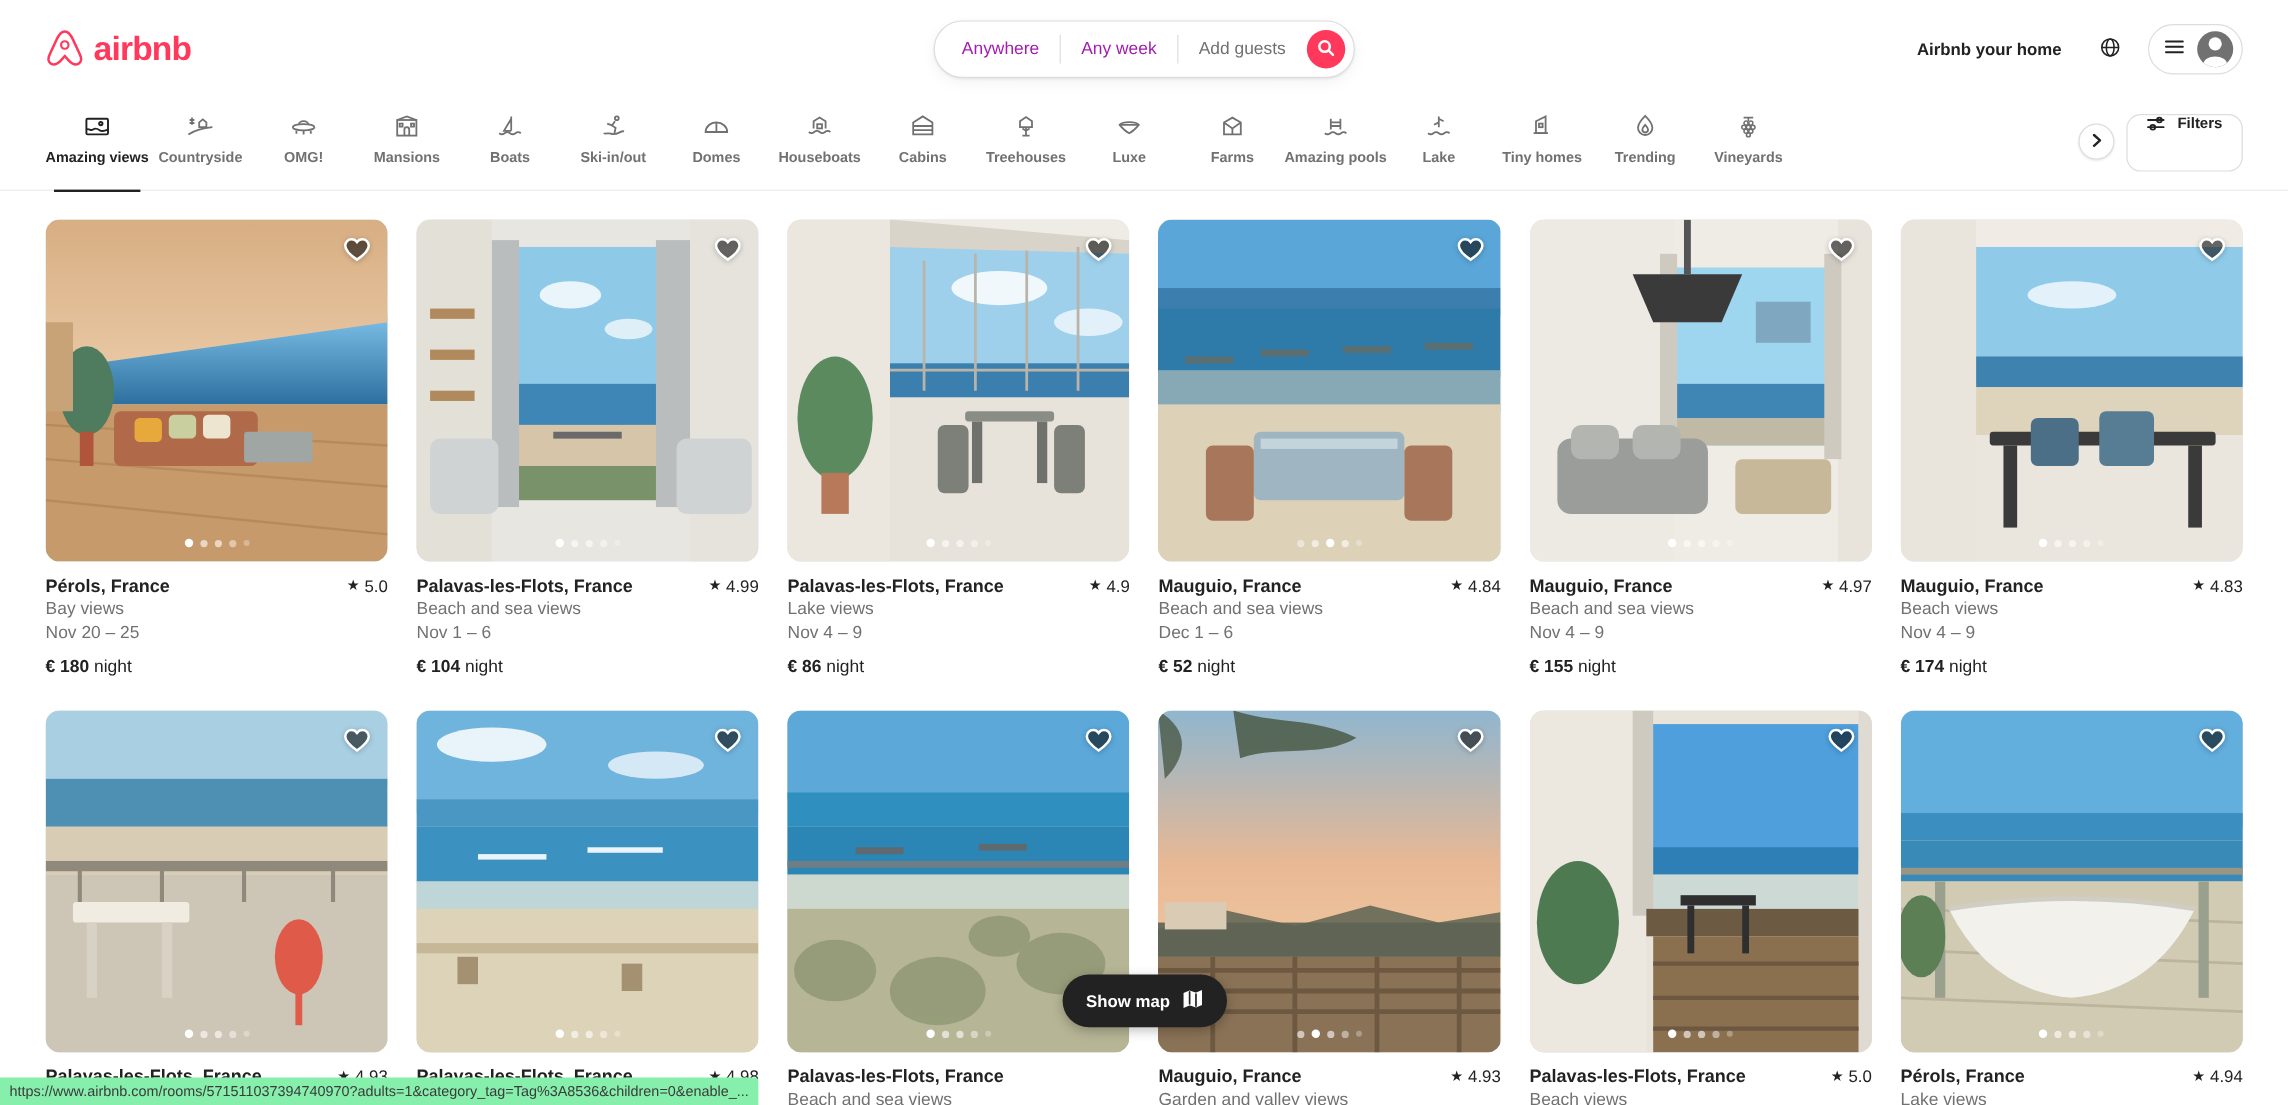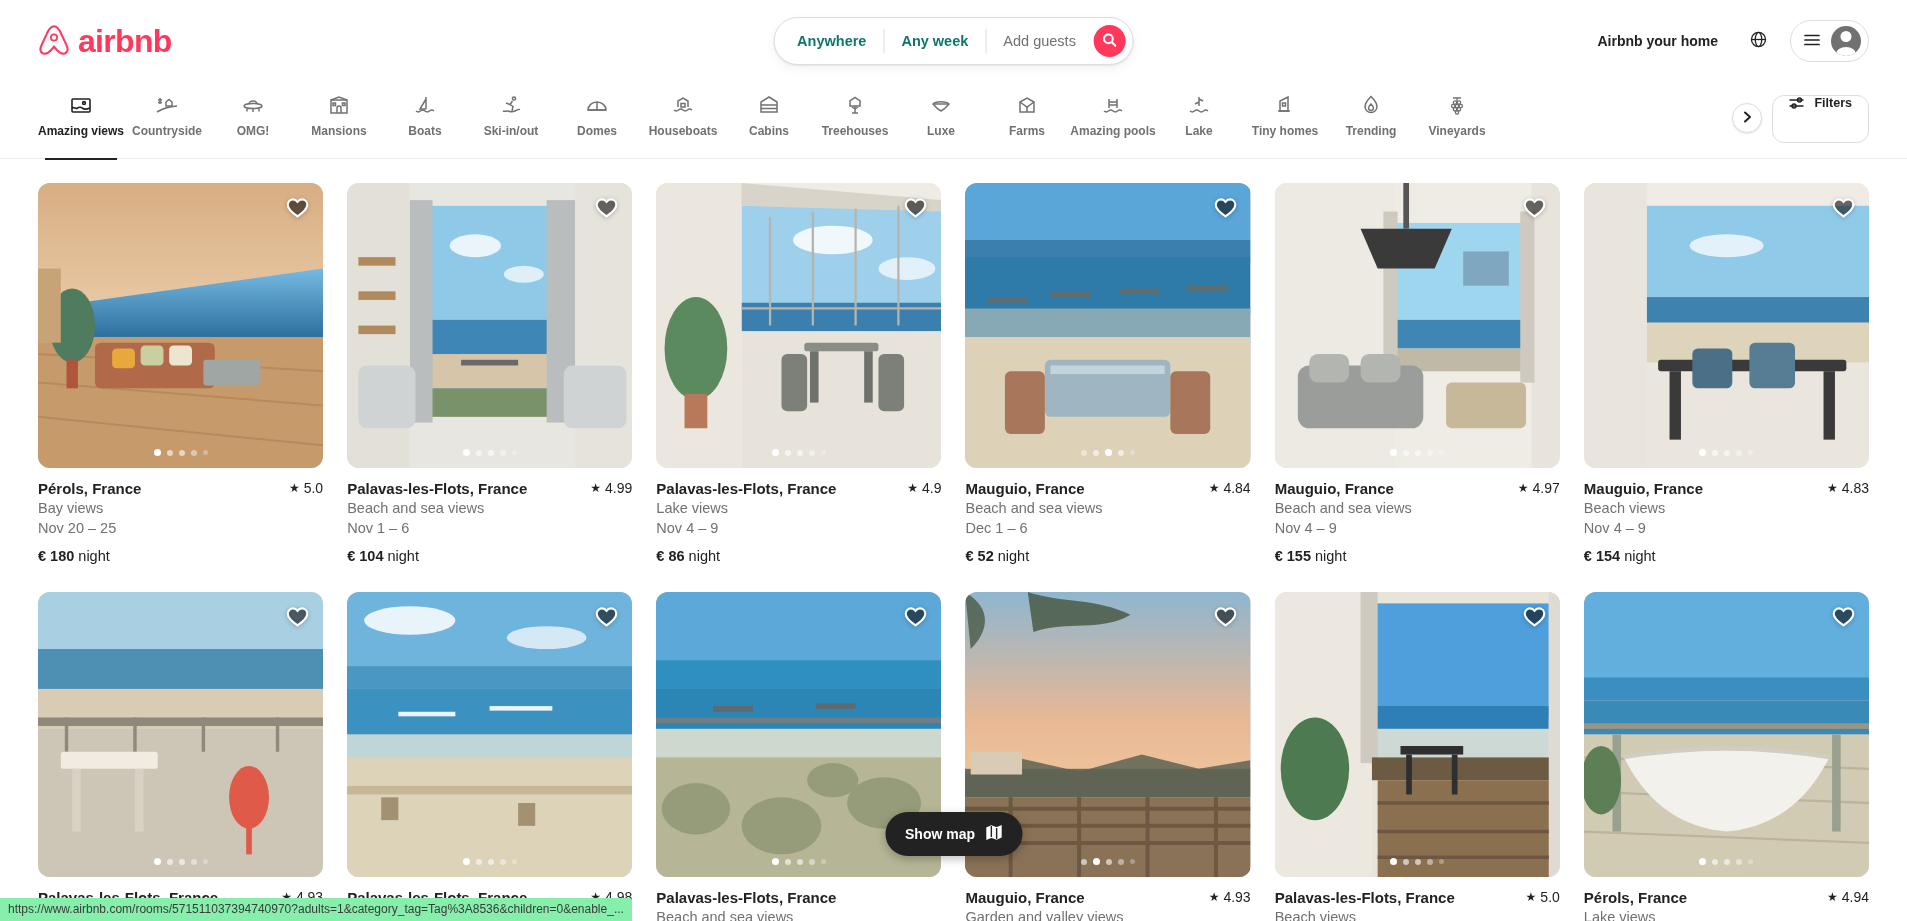--- a/index.html
+++ b/index.html
@@ -16,37 +16,37 @@
   
   .header {
     height: 81px;
     display: flex; align-items: center;
     padding: 0 38px;
     background: #fff;
     position: relative;
   }
   .logo { display: flex; align-items: center; gap: 8px; color: #FF385C; cursor: pointer; }
   .logo svg { display:block; }
-  .logo-word { font-size: 32px; font-weight: 700; letter-spacing: -0.7px; color:#FF385C; line-height:1; }
+  .logo-word { font-size: 28px; font-weight: 700; letter-spacing: -0.7px; color:#FF385C; line-height:1; }
 
   .searchbar {
     position: absolute; left: 50%; transform: translateX(-50%);
     top: 17px;
     height: 48px;
     display: flex; align-items: center;
     background: #fff;
     border: 1px solid #dddddd;
     border-radius: 40px;
     box-shadow: 0 1px 2px rgba(0,0,0,0.08), 0 4px 12px rgba(0,0,0,0.05);
     padding: 0 7px 0 0;
     cursor: pointer;
   }
   .sb-seg {
     padding: 0 17px;
-    font-size: 14.5px; font-weight: 700; color: #0f766e;
+    font-size: 14.5px; font-weight: 400; color: #a21caf;
     white-space: nowrap; line-height: 1;
   }
   .sb-seg.first { padding-left: 23px; }
   .sb-seg.muted { font-weight: 400; color: #717171; padding-right: 18px; }
   .sb-div { width: 1px; height: 24px; background: #dddddd; }
   .sb-search-btn {
     width: 32px; height: 32px; border-radius: 50%;
     background: #FF385C; color:#fff;
     display:flex; align-items:center; justify-content:center;
     border:none; cursor:pointer; flex: 0 0 auto;
@@ -758,21 +758,21 @@
       <div class="card-body">
         <div class="row1">
           <div class="c-title">Mauguio, France</div>
           <div class="c-rate">
               <span class="star">★</span>
               <span>4.83</span>
             </div>
         </div>
         <div class="c-sub">Beach views</div>
         <div class="c-date">Nov 4 – 9</div>
-        <div class="c-price"><b>€ 154</b> <span>night</span></div>
+        <div class="c-price"><b>€ 174</b> <span>night</span></div>
       </div>
     </div>
 
     <div class="card">
       <div class="card-img">
         <svg class="photo" viewBox="0 0 100 100" preserveAspectRatio="none">
           <rect width="100" height="100" fill="#e6e2d8"></rect>
           <rect y="0" width="100" height="22" fill="#a9cfe3"></rect>
           <rect y="20" width="100" height="14" fill="#4e8fb4"></rect>
           <rect y="34" width="100" height="14" fill="#d8cdb4"></rect>

